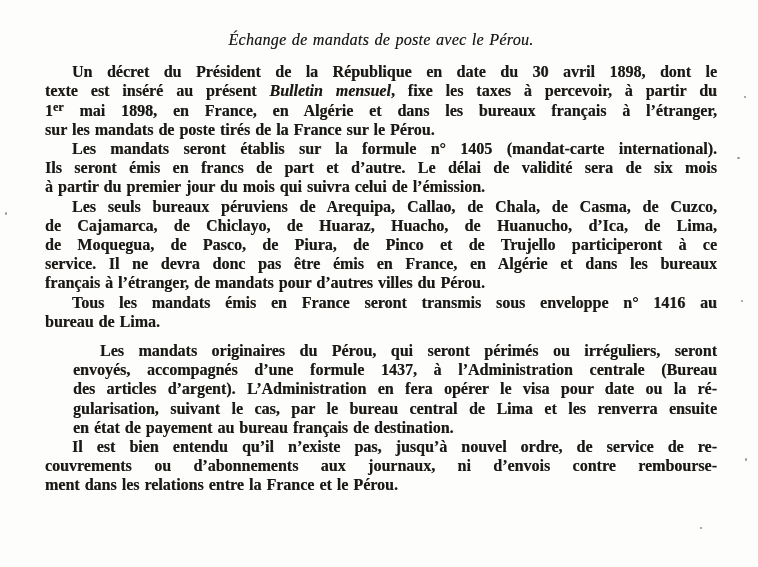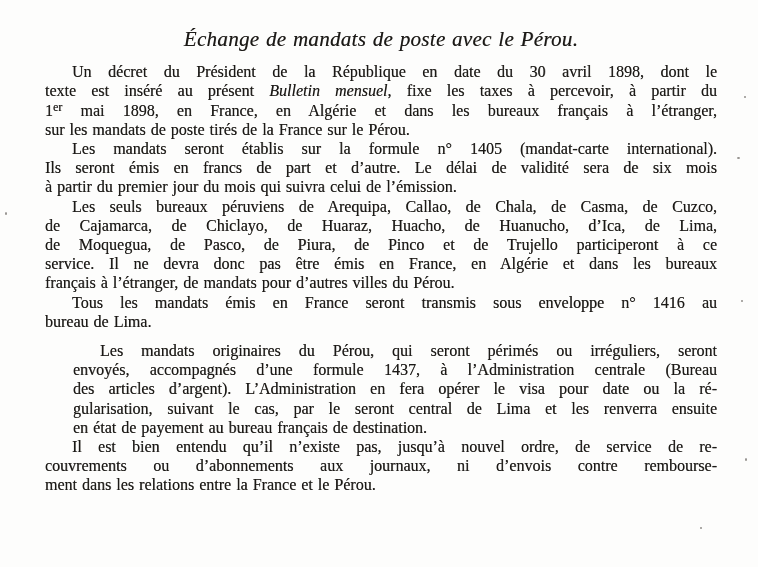--- a/index.html
+++ b/index.html
@@ -18,25 +18,25 @@
     top: 30px;
     width: 672px;
     font-size: 16px;
     line-height: 19.2px;
     text-shadow: 0.3px 0.2px 0.45px rgba(20,16,12,0.55);
     word-spacing: 1px;
   }
   .title {
     text-align: center;
     font-style: italic;
-    font-size: 21px;
+    font-size: 16px;
     margin-bottom: 13px;
     letter-spacing: 0.3px;
   }
-  .para { margin: 0; }
+  .para { margin: 0; font-weight: bold; }
   .para.gap-before { margin-top: 10px; margin-left: 28px; }
   .line {
     text-align: justify;
     text-align-last: justify;
   }
   .line.first { padding-left: 27px; }
   .line.last {
     text-align: center;
     text-align-last: left;
   }
@@ -79,21 +79,21 @@
           <div class="line last"><span>français à l’étranger, de mandats pour d’autres villes du Pérou.</span></div>
         </div>
         <div class="para">
           <div class="line first"><span>Tous les mandats émis en France seront transmis sous enveloppe n° 1416 au</span></div>
           <div class="line last"><span>bureau de Lima.</span></div>
         </div>
         <div class="para gap-before">
           <div class="line first"><span>Les mandats originaires du Pérou, qui seront périmés ou irréguliers, seront</span></div>
           <div class="line"><span>envoyés, accompagnés d’une formule 1437, à l’Administration centrale (Bureau</span></div>
           <div class="line"><span>des articles d’argent). L’Administration en fera opérer le visa pour date ou la ré-</span></div>
-          <div class="line"><span>gularisation, suivant le cas, par le seront central de Lima et les renverra ensuite</span></div>
+          <div class="line"><span>gularisation, suivant le cas, par le bureau central de Lima et les renverra ensuite</span></div>
           <div class="line last"><span>en état de payement au bureau français de destination.</span></div>
         </div>
         <div class="para">
           <div class="line first"><span>Il est bien entendu qu’il n’existe pas, jusqu’à nouvel ordre, de service de re-</span></div>
           <div class="line"><span>couvrements ou d’abonnements aux journaux, ni d’envois contre rembourse-</span></div>
           <div class="line last"><span>ment dans les relations entre la France et le Pérou.</span></div>
         </div>
       </div>
   </div>
 

